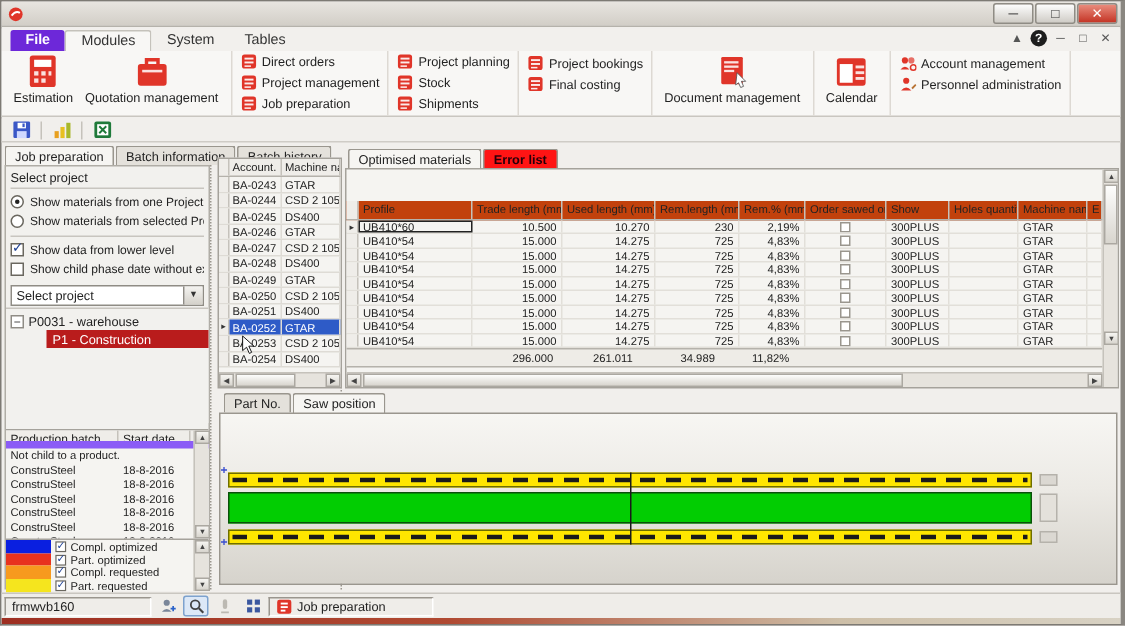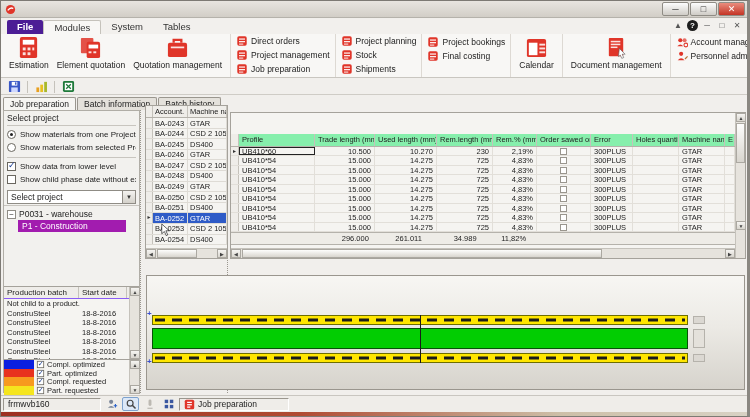--- a/index.html
+++ b/index.html
@@ -15,21 +15,21 @@
   .titlebar .title { font-size:10px; color:#1d1d1d; margin-left:4px; white-space:nowrap; }
   .winbtns { position:absolute; right:2px; top:1px; display:flex; gap:1px; }
   .winbtn { width:27px; height:14px; font-size:9px; line-height:13px; text-align:center;
     color:#333; background:linear-gradient(180deg,#fdfdfd,#cfccc6); border:1px solid #8f8c85; border-radius:2px; }
   .winbtn.close { background:linear-gradient(180deg,#e98d7e,#c43425); color:#fff; }
 
   
   .tabrow { position:absolute; left:0; top:18px; width:100%; height:15px; background:#f2f0ed;
     display:flex; align-items:flex-end; padding-left:6px; }
   .rtab { font-size:9.5px; padding:1px 10px 1px 10px; color:#333; height:14px; }
-  .rtab.file { background:#4c1d95; color:#fff; border-radius:2px 2px 0 0; font-weight:bold; }
+  .rtab.file { background:#6d28d9; color:#fff; border-radius:2px 2px 0 0; font-weight:bold; }
   .rtab.active { background:#f8f7f5; border:1px solid #c5c2bb; border-bottom:none; border-radius:2px 2px 0 0; }
   .mdictrl { position:absolute; right:4px; top:19px; display:flex; gap:3px; align-items:center; }
   .mdibtn { font-size:8px; color:#555; width:12px; text-align:center; }
   .helpdot { width:11px; height:11px; border-radius:50%; background:#1d1d1d; color:#fff; font-size:8px;
     font-weight:bold; text-align:center; line-height:11px; }
 
   
   .ribbon { position:absolute; left:0; top:33px; width:100%; height:44px; background:#f8f7f5;
     border-bottom:1px solid #c9c6c0; display:flex; }
   .grp { border-right:1px solid #ddd9d3; padding:1px 4px; display:flex; height:100%; }
@@ -72,27 +72,27 @@
   .sep { border-top:1px solid #c8c5bf; margin-top:5px; }
   .combo { margin-top:6px; height:14px; border:1px solid #8f8c85; background:#fff; display:flex; align-items:center; }
   .combo .val { flex:1; font-size:8.5px; padding-left:3px; color:#222; }
   .combo .arr { width:13px; height:12px; background:linear-gradient(180deg,#f4f3f0,#d4d1ca); border-left:1px solid #8f8c85;
     font-size:6px; color:#333; text-align:center; line-height:12px; }
 
   .tree { position:absolute; left:0; top:94px; width:100%; height:77px; background:#f2f1ee; border-top:1px solid #c8c5bf; padding-top:2px; }
   .trow { display:flex; align-items:center; height:12px; font-size:8.5px; color:#222; padding-left:3px; }
   .expander { width:9px; height:9px; border:1px solid #8f8c85; background:#fff; font-size:8px; line-height:7px;
     text-align:center; color:#333; margin-right:3px; flex:none; }
-  .trow.sel { margin-left:14px; background:#a21caf; color:#fff; padding-left:4px; width:108px; }
+  .trow.sel { margin-left:27px; background:#b91c1c; color:#fff; padding-left:4px; width:108px; }
 
   .hsplit { position:absolute; left:0; top:171px; width:100%; height:4px; text-align:center; }
   .hsplit::after { content:"........"; font-size:8px; color:#8f8c85; line-height:2px; }
 
   .prodtbl { position:absolute; left:0; top:175px; width:100%; height:73px; background:#f5f4f1; border-top:1px solid #a5a29b; }
-  .prodhead { display:flex; height:12px; background:#efede9; border-bottom:1px solid #8b5cf6; }
+  .prodhead { display:flex; height:12px; background:#efede9; border-bottom:5px solid #8b5cf6; }
   .phc { font-size:8px; color:#222; padding:1px 3px; border-right:1px solid #c5c2bb; overflow:hidden; white-space:nowrap; }
   .prow { display:flex; height:9.5px; }
   .pc { font-size:7.5px; color:#222; padding:0 3px; white-space:nowrap; overflow:hidden; }
 
   .legend { position:absolute; left:0; top:248px; width:100%; height:35px; background:#f5f4f1; border-top:1px solid #a5a29b; }
   .lrow { display:flex; align-items:center; height:8.7px; }
   .swatch { width:30px; height:8.7px; flex:none; }
   .lrow .cb { transform:scale(0.8); margin:0 2px; }
   .lrow .lb { font-size:7.5px; color:#222; white-space:nowrap; }
 
@@ -115,21 +115,21 @@
   .blc { font-size:7.5px; color:#222; padding:0.5px 2px; border-right:1px solid #dedbd5; white-space:nowrap; overflow:hidden; }
   .blrow.sel .blc { background:#2e5bc7; color:#fff; }
   .rowind { width:7px; flex:none; font-size:6px; color:#333; text-align:center; border-right:1px solid #c5c2bb; background:#efede9; }
 
   
   .matgrid { position:absolute; left:229px; top:96px; width:516px; height:162px; }
   .mat-tabs { position:absolute; left:2px; top:0; height:15px; }
   .mat-body { position:absolute; left:0; top:15px; width:516px; height:147px; border:1px solid #a5a29b; background:#f5f4f1; }
   .groupbar { position:absolute; left:0; top:0; width:504px; height:21px; background:#a3a19d; display:flex; align-items:center; }
   .groupbar span { font-size:8.5px; color:#e8e6e2; padding-left:6px; }
-  .ghead { position:absolute; left:0; top:21px; width:504px; height:13px; display:flex; background:#86efac; border-bottom:1px solid #b5b2ab; }
+  .ghead { position:absolute; left:0; top:21px; width:504px; height:13px; display:flex; background:#c2410c; border-bottom:1px solid #b5b2ab; }
   .gh { font-size:7.5px; color:#222; padding:1px 3px; border-right:1px solid #c5c2bb; white-space:nowrap; overflow:hidden; position:relative; }
   .grows { position:absolute; left:0; top:34px; width:504px; height:85px; }
   .grow { display:flex; height:9.45px; border-bottom:1px solid #e2dfd9; }
   .gc { font-size:7.5px; color:#222; padding:0 3px; border-right:1px solid #e2dfd9; white-space:nowrap; overflow:hidden; }
   .gc.num { text-align:right; }
   .gc.ctr { text-align:center; }
   .minicb { display:inline-block; width:7px; height:7px; border:1px solid #9a968e; background:#fff; margin-top:1px; }
   .focuscell { outline:1px solid #222; outline-offset:-1px; }
   .gsummary { position:absolute; left:0; top:119px; width:504px; height:13px; display:flex; background:#eeece7; border-top:1px solid #b5b2ab; border-bottom:1px solid #b5b2ab; }
   .gs { font-size:7.5px; color:#222; padding:1px 3px; text-align:right; white-space:nowrap; }
@@ -211,34 +211,20 @@
                 <rect x="6" y="17" width="3" height="3"></rect>
                 <rect x="11" y="17" width="3" height="3"></rect>
               </g>
             </svg>
           </span>
           <span class="lb">Estimation</span>
         </div>
         <div class="bigbtn">
           <span class="ic">
             <svg viewBox="0 0 24 24" width="24" height="24">
-              <rect x="2" y="2" width="13" height="16" rx="1" fill="#e03529" opacity=".85"></rect>
-              <rect x="8" y="6" width="14" height="17" rx="2" fill="#e03529"></rect>
-              <rect x="10" y="9" width="10" height="4" fill="#fff"></rect>
-              <g fill="#fff" opacity=".85">
-                <rect x="10" y="16" width="3" height="2"></rect>
-                <rect x="15" y="16" width="3" height="2"></rect>
-              </g>
-            </svg>
-          </span>
-          <span class="lb">Element quotation</span>
-        </div>
-        <div class="bigbtn">
-          <span class="ic">
-            <svg viewBox="0 0 24 24" width="24" height="24">
               <rect x="2" y="7" width="20" height="15" rx="2" fill="#e03529"></rect>
               <path d="M8 7 V4 h8 v3" stroke="#e03529" stroke-width="2.4" fill="none"></path>
               <rect x="5" y="11" width="14" height="1.8" fill="#fff" opacity=".85"></rect>
             </svg>
           </span>
           <span class="lb">Quotation management</span>
         </div>
       </div>
       <div class="grp cols">
         <div class="smallbtn">
@@ -341,52 +327,52 @@
             <svg viewBox="0 0 14 14" width="12" height="12">
               <rect x="1.5" y="1.5" width="11" height="11" rx="2" fill="#e03529"></rect>
               <g fill="#fff" opacity=".9">
                 <rect x="3.5" y="4" width="7" height="1.5"></rect>
                 <rect x="3.5" y="7" width="7" height="1.5"></rect>
                 <rect x="3.5" y="10" width="5" height="1.2"></rect>
               </g>
             </svg>
           </span>
           <span class="lb">Final costing</span>
+        </div>
+      </div>
+      <div class="grp">
+        <div class="bigbtn">
+          <span class="ic">
+            <svg viewBox="0 0 24 24" width="24" height="24">
+              <rect x="4" y="2" width="15" height="19" rx="1" fill="#e03529"></rect>
+              <g fill="#fff" opacity=".85">
+                <rect x="6" y="5" width="10" height="1.6"></rect>
+                <rect x="6" y="8" width="10" height="1.6"></rect>
+                <rect x="6" y="11" width="7" height="1.6"></rect>
+              </g>
+              <path d="M15 13 L21 19 L18 19 L19.5 22.5 L17.5 23.3 L16 20 L14 21.5 Z" fill="#fff" stroke="#555" stroke-width=".6"></path>
+            </svg>
+          </span>
+          <span class="lb">Document management</span>
         </div>
       </div>
       <div class="grp">
         <div class="bigbtn">
           <span class="ic">
             <svg viewBox="0 0 24 24" width="24" height="24">
               <rect x="2" y="3" width="20" height="19" rx="2" fill="#e03529"></rect>
               <rect x="4" y="7" width="9" height="13" fill="#fff"></rect>
               <g fill="#fff" opacity=".85">
                 <rect x="15" y="8" width="6" height="2"></rect>
                 <rect x="15" y="12" width="6" height="2"></rect>
                 <rect x="15" y="16" width="6" height="2"></rect>
               </g>
             </svg>
           </span>
           <span class="lb">Calendar</span>
-        </div>
-      </div>
-      <div class="grp">
-        <div class="bigbtn">
-          <span class="ic">
-            <svg viewBox="0 0 24 24" width="24" height="24">
-              <rect x="4" y="2" width="15" height="19" rx="1" fill="#e03529"></rect>
-              <g fill="#fff" opacity=".85">
-                <rect x="6" y="5" width="10" height="1.6"></rect>
-                <rect x="6" y="8" width="10" height="1.6"></rect>
-                <rect x="6" y="11" width="7" height="1.6"></rect>
-              </g>
-              <path d="M15 13 L21 19 L18 19 L19.5 22.5 L17.5 23.3 L16 20 L14 21.5 Z" fill="#fff" stroke="#555" stroke-width=".6"></path>
-            </svg>
-          </span>
-          <span class="lb">Document management</span>
         </div>
       </div>
       <div class="grp cols">
         <div class="smallbtn">
           <span class="ic">
             <svg viewBox="0 0 14 14" width="12" height="12">
               <circle cx="5" cy="5" r="2.4" fill="#e03529"></circle>
               <circle cx="10" cy="5" r="2.4" fill="#e03529" opacity=".7"></circle>
               <path d="M1.5 12 Q5 8 8.5 12 Z" fill="#e03529"></path>
               <circle cx="11.5" cy="10.5" r="2.2" fill="none" stroke="#e03529" stroke-width="1.2"></circle>
@@ -624,30 +610,34 @@
         <span class="sbtnh" style="right:0;">▶</span>
         <span class="thumb" style="left:11px;top:0;width:40px;height:9px;"></span>
       </div>
     </div>
 
   <svg class="cursor" style="left:160px;top:222px;" viewBox="0 0 12 18">
     <path d="M1 1 L1 14 L4.5 11 L7 16.5 L9 15.5 L6.5 10 L11 10 Z" fill="#fff" stroke="#000" stroke-width="0.8"></path>
   </svg>
 
   <div class="matgrid">
+    <div class="mat-tabs tabs" id="matTabs">
+        <span class="ptab active">Optimised materials</span>
+        <span class="ptab error">Error list</span>
+      </div>
     <div class="mat-body">
       <div class="ghead" id="gridHead">
           <span class="rowind" style="width: 8px;"></span>
           <span class="gh" style="width: 76px;"><span>Profile</span></span>
           <span class="gh" style="width: 60px;"><span>Trade length (mm)</span></span>
           <span class="gh" style="width: 62px;"><span>Used length (mm)</span></span>
           <span class="gh" style="width: 56px;"><span>Rem.length (mm)</span></span>
           <span class="gh" style="width: 44px;"><span>Rem.% (mm)</span></span>
           <span class="gh" style="width: 54px;"><span>Order sawed on len</span></span>
-          <span class="gh" style="width: 42px;"><span>Error</span></span>
+          <span class="gh" style="width: 42px;"><span>Show</span></span>
           <span class="gh" style="width: 46px;"><span>Holes quantity</span></span>
           <span class="gh" style="width: 46px;"><span>Machine name</span></span>
           <span class="gh" style="width: 10px;"><span>E</span></span>
         </div>
       <div class="grows" id="gridRows">
           <div class="grow">
             <span class="rowind" style="width: 8px;">▸</span>
             <span class="gc focuscell" style="width: 76px;">UB410*60</span>
             <span class="gc num" style="width: 60px;">10.500</span>
             <span class="gc num" style="width: 62px;">10.270</span>
@@ -783,20 +773,24 @@
       </div>
       <div class="sbh" style="width:504px;">
         <span class="sbtnh" style="left:0;">◀</span>
         <span class="sbtnh" style="right:0;">▶</span>
         <span class="thumb" style="left:11px;top:0;width:360px;height:9px;"></span>
       </div>
     </div>
   </div>
 
   <div class="sawpanel">
+    <div class="saw-tabs tabs" id="sawTabs">
+        <span class="ptab">Part No.</span>
+        <span class="ptab active">Saw position</span>
+      </div>
     <div class="sawcanvas">
       <div class="flange" style="top:39px;"></div>
       <div class="web"></div>
       <div class="flange" style="top:77px;"></div>
       <div class="cutline"></div>
       <div class="remnant" style="top:40px;height:8px;"></div>
       <div class="remnant" style="top:53px;height:19px;background:#e4e1db;"></div>
       <div class="remnant" style="top:78px;height:8px;"></div>
       <span class="bluemark" style="left:0;top:35px;">+</span>
       <span class="bluemark" style="left:0;top:83px;">+</span>

